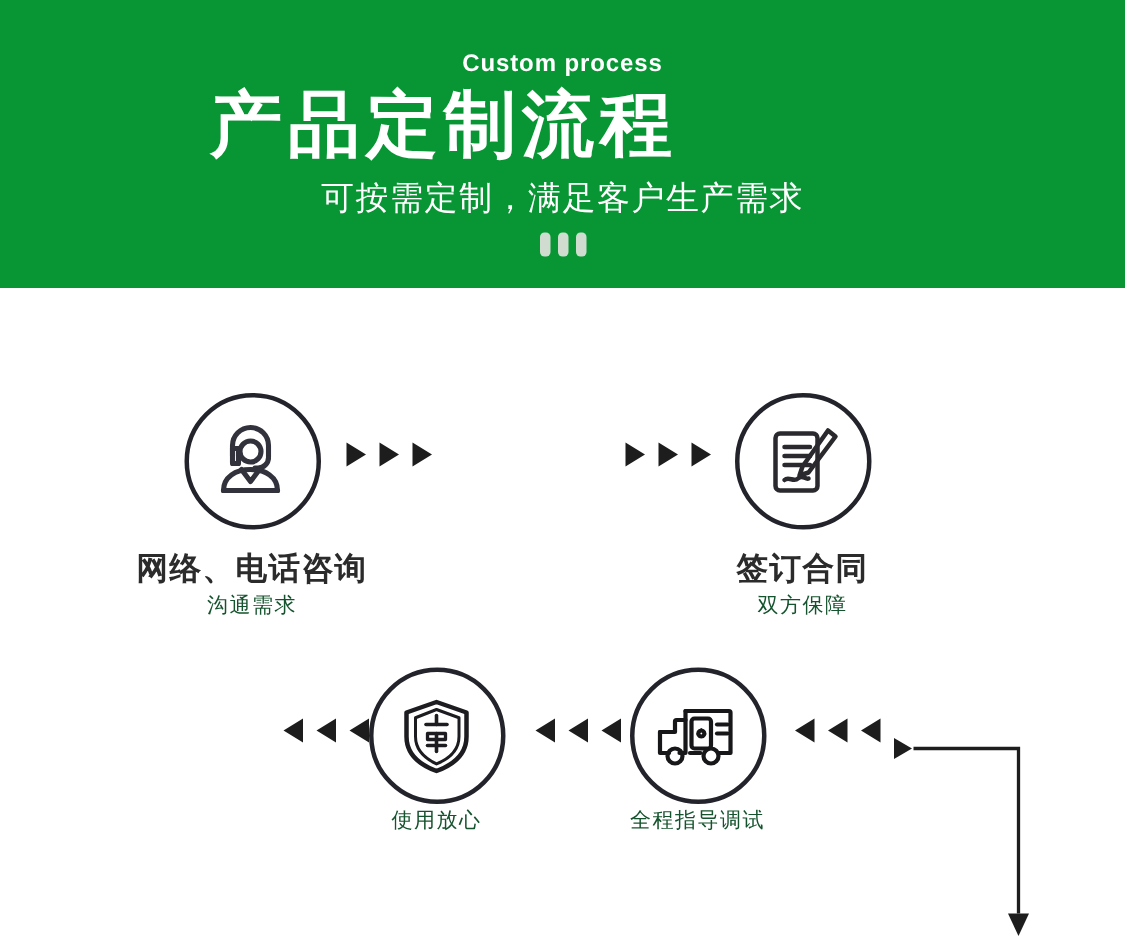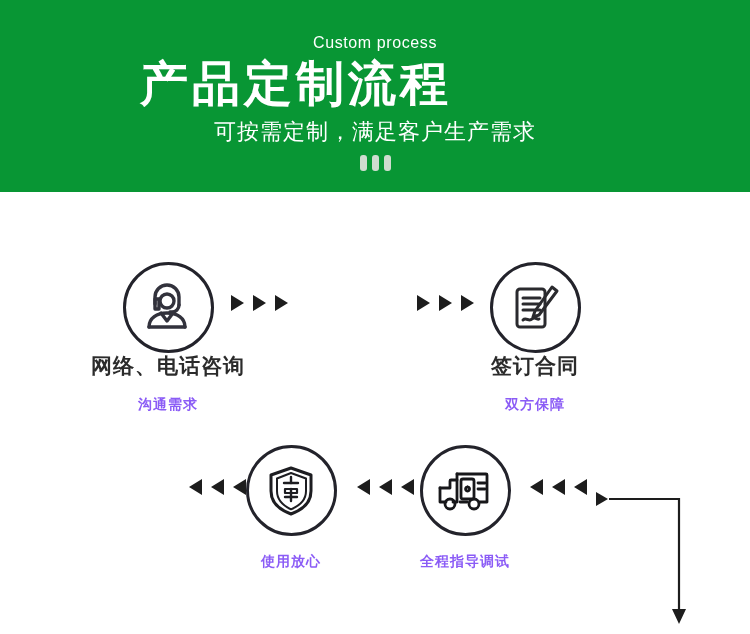--- a/index.html
+++ b/index.html
@@ -28,21 +28,21 @@
   }
   #header-eyebrow {
     position: absolute;
     top: 33px;
     left: 0;
     width: 750px;
     color: #ffffff;
     font-size: 16px;
     letter-spacing: 0.6px;
     line-height: 20px;
-    font-weight: 400;
+    font-weight: 700;
   }
   #header-title {
     position: absolute;
     top: 55px;
     left: 0;
     width: 592px;
     color: #ffffff;
     font-size: 48px;
     font-weight: 700;
     letter-spacing: 4px;
@@ -98,33 +98,33 @@
     margin: 0 auto;
     border: 3px solid #23232b;
     border-radius: 50%;
     box-sizing: border-box;
     display: flex;
     align-items: center;
     justify-content: center;
   }
   .step-circle svg { display: block; }
   .step-title {
-    margin-top: 0;
+    margin-top: 14px;
     font-size: 21px;
     font-weight: 700;
     color: #2b2b2b;
     letter-spacing: 1px;
     line-height: 26px;
     white-space: nowrap;
   }
   .step-sub {
-    margin-top: 16px;
+    margin-top: 1px;
     font-size: 14px;
-    font-weight: 700;
-    color: #8b5cf6;
+    font-weight: 400;
+    color: #14532d;
     letter-spacing: 1px;
     line-height: 18px;
     white-space: nowrap;
   }
 
   
   .arrow-group {
     position: absolute;
     display: flex;
     align-items: center;

